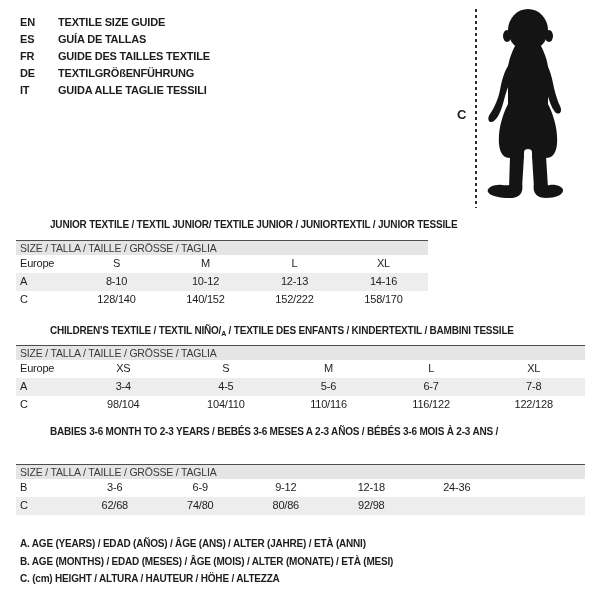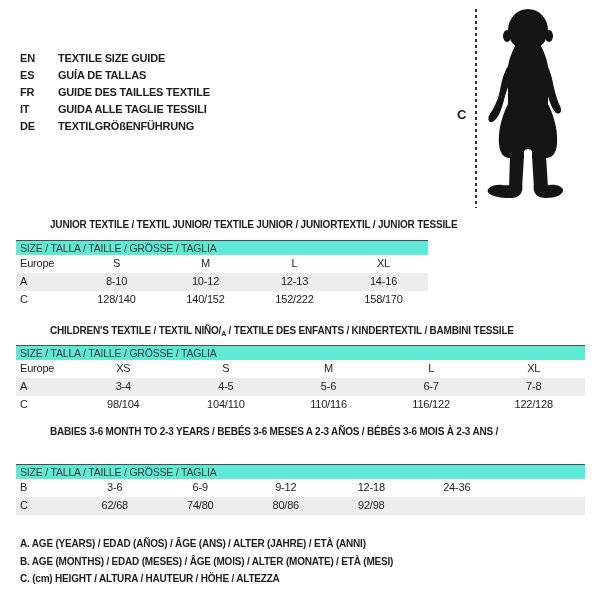--- a/index.html
+++ b/index.html
@@ -1,36 +1,36 @@
 <!DOCTYPE html>
 <html><head>
 <meta charset="utf-8">
 <style>
   html,body{margin:0;padding:0;background:#fff;}
   #canvas{
     position:relative;width:600px;height:600px;background:#fff;overflow:hidden;
     font-family:"Liberation Sans","DejaVu Sans",sans-serif;color:#1d1d1b;
   }
   
-  .lang-list{position:absolute;left:20px;top:14px;margin-top:36px;}
+  .lang-list{position:absolute;left:20px;top:14px;}
   .lang-row{display:flex;font-weight:700;font-size:11px;line-height:17px;letter-spacing:-0.2px;}
   .lang-code{width:38px;}
   
   .dash-line{position:absolute;left:475px;top:9px;width:2px;height:199px;
     background:repeating-linear-gradient(to bottom,#2e2e2e 0 3px,transparent 3px 6px);}
   .c-label{position:absolute;left:457px;top:107px;font-weight:700;font-size:13px;}
   .toddler{position:absolute;left:482px;top:8px;}
   
   .sec-title{position:absolute;left:20px;font-weight:700;font-size:10px;letter-spacing:-0.2px;line-height:17px;white-space:nowrap;margin-left:30px;}
   .sub{font-size:7px;vertical-align:-2px;}
   
   .table{position:absolute;left:16px;}
   .t-narrow{width:412px;}
   .t-wide{width:569px;}
-  .bar{height:15px;line-height:15px;background:#5eead4;border-top:1px solid #4d4d4d;
+  .bar{height:15px;line-height:15px;background:#e5e5e5;border-top:1px solid #4d4d4d;
     font-size:10.5px;color:#3a3a3a;padding-left:4px;box-sizing:border-box;letter-spacing:-0.2px;}
   .trow{display:grid;height:18px;line-height:17px;font-size:11px;letter-spacing:-0.2px;}
   .cols4{grid-template-columns:56px repeat(4,1fr);}
   .cols5{grid-template-columns:56px repeat(5,1fr);}
   .cols6{grid-template-columns:56px repeat(6,1fr);}
   .trow.shaded{background:#ededed;}
   .tlabel{padding-left:4px;text-align:left;}
   .tcell{text-align:center;}
   
   .footnotes{position:absolute;left:20px;top:535px;}
@@ -48,26 +48,26 @@
     </div>
     <div class="lang-row">
       <span class="lang-code">ES</span>
       <span>GUÍA DE TALLAS</span>
     </div>
     <div class="lang-row">
       <span class="lang-code">FR</span>
       <span>GUIDE DES TAILLES TEXTILE</span>
     </div>
     <div class="lang-row">
+      <span class="lang-code">DE</span>
+      <span>TEXTILGRÖßENFÜHRUNG</span>
+    </div>
+    <div class="lang-row">
       <span class="lang-code">IT</span>
       <span>GUIDA ALLE TAGLIE TESSILI</span>
-    </div>
-    <div class="lang-row">
-      <span class="lang-code">DE</span>
-      <span>TEXTILGRÖßENFÜHRUNG</span>
     </div>
   </div>
 
   <div class="dash-line"></div>
   <span class="c-label">C</span>
   <svg class="toddler" width="100" height="200" viewBox="0 0 100 200" fill="#141414" xmlns="http://www.w3.org/2000/svg">
     <ellipse cx="46" cy="22" rx="20" ry="21"></ellipse>
     <ellipse cx="25" cy="28" rx="4" ry="6"></ellipse>
     <ellipse cx="67" cy="28" rx="4" ry="6"></ellipse>
     <path d="M33,38 L59,38 C64,48 66,55 66,62 L66,100 L26,100 L26,62 C26,55 28,48 33,38 Z"></path>

